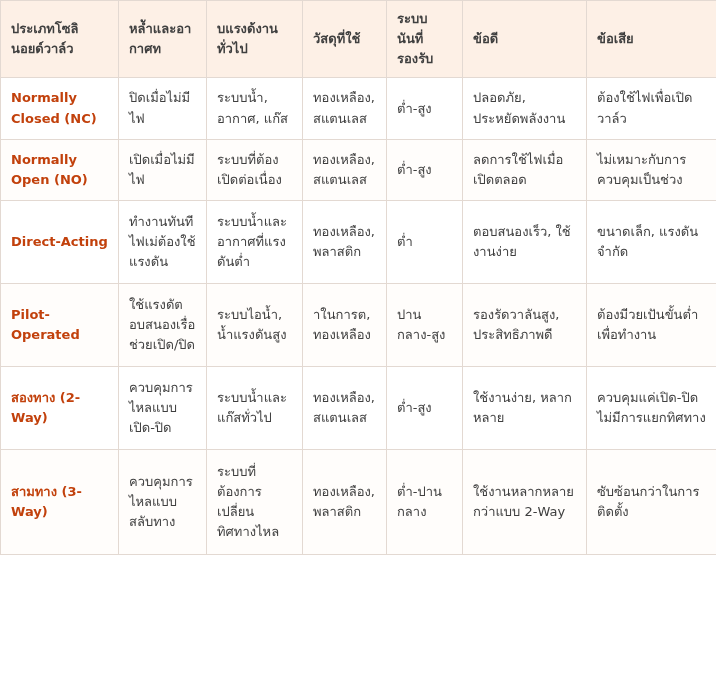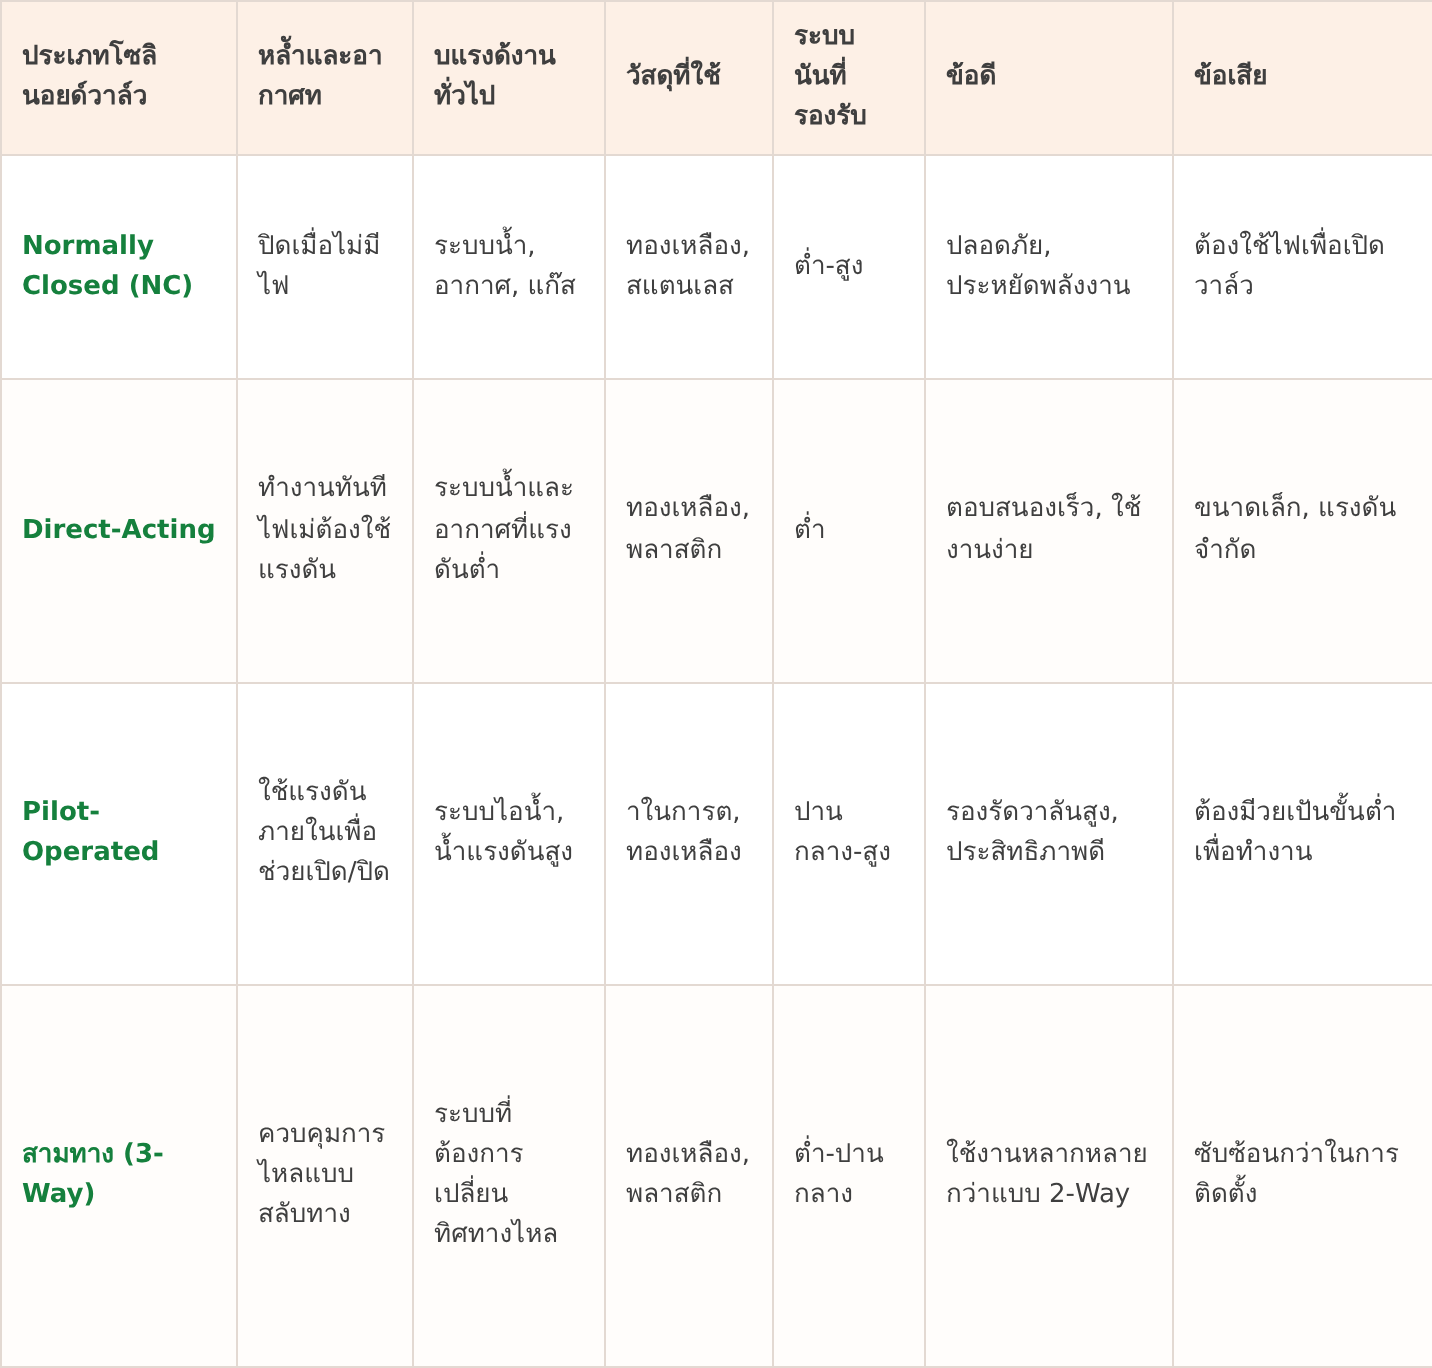--- a/index.html
+++ b/index.html
@@ -10,21 +10,21 @@
   body {
     width: 716px;
     height: 684px;
     font-family: "DejaVu Sans", "Liberation Sans", sans-serif;
     overflow: hidden;
   }
   table.solenoid-table {
     border-collapse: collapse;
     table-layout: fixed;
     width: 716px;
-    height: 684px;
+    height: 555px;
   }
   table.solenoid-table col.c0 { width: 118px; }
   table.solenoid-table col.c1 { width: 88px; }
   table.solenoid-table col.c2 { width: 96px; }
   table.solenoid-table col.c3 { width: 84px; }
   table.solenoid-table col.c4 { width: 76px; }
   table.solenoid-table col.c5 { width: 124px; }
   table.solenoid-table col.c6 { width: 130px; }
 
   table.solenoid-table th,
@@ -43,21 +43,21 @@
     text-align: left;
     vertical-align: middle;
     font-size: 13px;
   }
   tbody td {
     background: #ffffff;
     text-align: left;
   }
   tbody td.type-cell {
     font-weight: bold;
-    color: #15803d;
+    color: #c2410c;
   }
   tbody tr:nth-child(even) td {
     background: #fffdfb;
   }
 </style>
 </head>
 <body>
 
 <table class="solenoid-table">
   <colgroup>
@@ -84,36 +84,54 @@
     <tr>
       <td class="type-cell">Normally Closed (NC)</td>
       <td>ปิดเมื่อไม่มีไฟ</td>
       <td>ระบบน้ำ, อากาศ, แก๊ส</td>
       <td>ทองเหลือง, สแตนเลส</td>
       <td>ต่ำ-สูง</td>
       <td>ปลอดภัย, ประหยัดพลังงาน</td>
       <td>ต้องใช้ไฟเพื่อเปิดวาล์ว</td>
     </tr>
     <tr>
+      <td class="type-cell">Normally Open (NO)</td>
+      <td>เปิดเมื่อไม่มีไฟ</td>
+      <td>ระบบที่ต้องเปิดต่อเนื่อง</td>
+      <td>ทองเหลือง, สแตนเลส</td>
+      <td>ต่ำ-สูง</td>
+      <td>ลดการใช้ไฟเมื่อเปิดตลอด</td>
+      <td>ไม่เหมาะกับการควบคุมเป็นช่วง</td>
+    </tr>
+    <tr>
       <td class="type-cell">Direct-Acting</td>
       <td>ทำงานทันทีไฟเม่ต้องใช้แรงดัน</td>
       <td>ระบบน้ำและอากาศที่แรงดันต่ำ</td>
       <td>ทองเหลือง, พลาสติก</td>
       <td>ต่ำ</td>
       <td>ตอบสนองเร็ว, ใช้งานง่าย</td>
       <td>ขนาดเล็ก, แรงดันจำกัด</td>
     </tr>
     <tr>
       <td class="type-cell">Pilot-Operated</td>
-      <td>ใช้แรงดันภายในเพื่อช่วยเปิด/ปิด</td>
+      <td>ใช้แรงดัตอบสนองเรื่อช่วยเปิด/ปิด</td>
       <td>ระบบไอน้ำ, น้ำแรงดันสูง</td>
       <td>าในการต, ทองเหลือง</td>
       <td>ปานกลาง-สูง</td>
       <td>รองรัดวาลันสูง, ประสิทธิภาพดี</td>
       <td>ต้องมีวยเปันขั้นต่ำเพื่อทำงาน</td>
+    </tr>
+    <tr>
+      <td class="type-cell">สองทาง (2-Way)</td>
+      <td>ควบคุมการไหลแบบเปิด-ปิด</td>
+      <td>ระบบน้ำและแก๊สทั่วไป</td>
+      <td>ทองเหลือง, สแตนเลส</td>
+      <td>ต่ำ-สูง</td>
+      <td>ใช้งานง่าย, หลากหลาย</td>
+      <td>ควบคุมแค่เปิด-ปิด ไม่มีการแยกทิศทาง</td>
     </tr>
     <tr>
       <td class="type-cell">สามทาง (3-Way)</td>
       <td>ควบคุมการไหลแบบสลับทาง</td>
       <td>ระบบที่ต้องการเปลี่ยนทิศทางไหล</td>
       <td>ทองเหลือง, พลาสติก</td>
       <td>ต่ำ-ปานกลาง</td>
       <td>ใช้งานหลากหลายกว่าแบบ 2-Way</td>
       <td>ซับซ้อนกว่าในการติดตั้ง</td>
     </tr>

